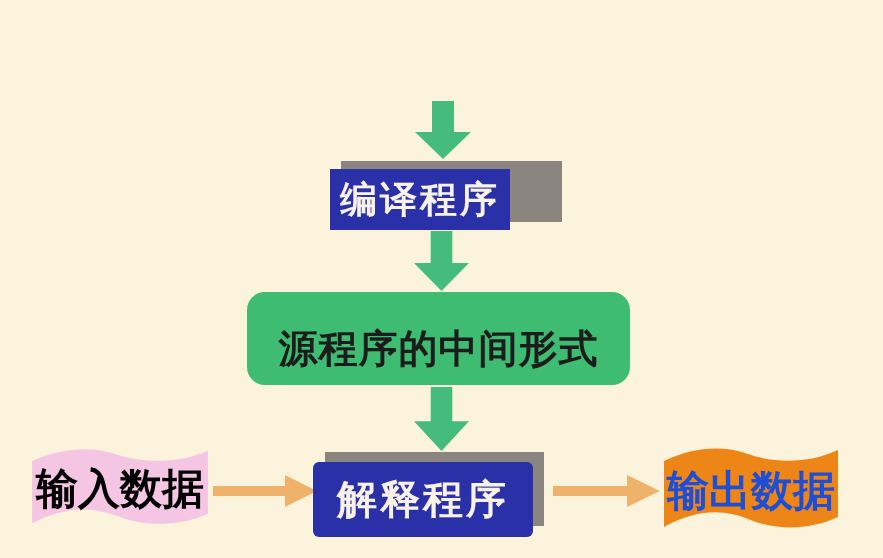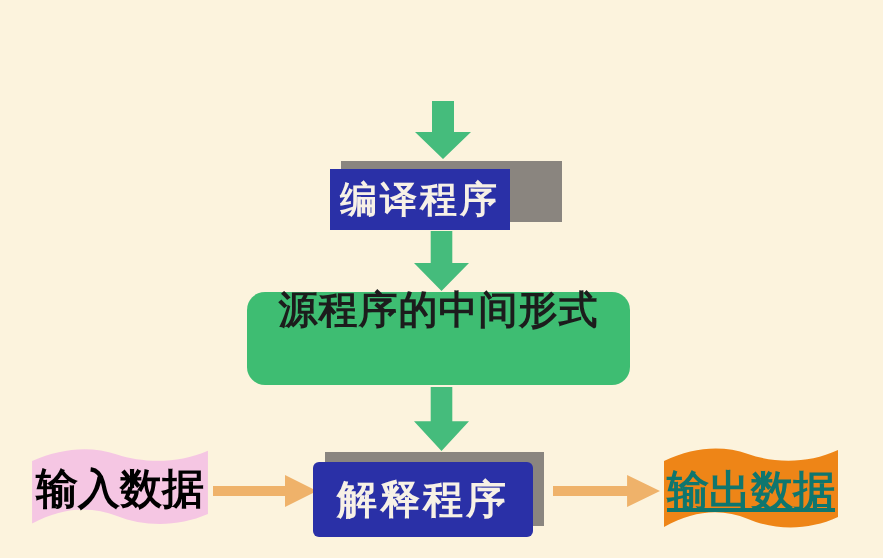--- a/index.html
+++ b/index.html
@@ -28,21 +28,21 @@
     display: flex;
     align-items: center;
     justify-content: center;
   }
   .box-label { position: static; letter-spacing: 3px; }
   .shadow-rect { position: absolute; }
   .rounded-box {
     position: absolute;
     border-radius: 18px;
     display: flex;
-    align-items: flex-start;
+    align-items: flex-end;
     justify-content: center;
   }
   .rounded-box .box-label { transform: translateY(-9px); letter-spacing: 1px; font-size: 39px; }
   .arrow-svg { display: block; width: 100%; height: 100%; }
 </style>
 </head>
 <body>
 
 <div class="stage" style="background: rgb(252, 243, 221);">
 
@@ -95,16 +95,16 @@
   <div class="abs" style="left:553px; top:475px; width:107px; height:32px;">
     <svg class="arrow-svg" viewBox="0 0 104 32" preserveAspectRatio="none" aria-hidden="true">
       <path d="M0,11 h72 v-11 l32,16 l-32,16 v-11 h-72 Z" fill="#efb26a"></path>
     </svg>
   </div>
 
   <div class="abs flag-wrap" style="left:656px; top:443px; width:190px; height:95px;">
     <svg viewBox="0 0 190 95" preserveAspectRatio="none" aria-hidden="true">
       <path d="M 8,18 C 38,4 66,2 92,11 C 118,20 152,21 182,7 L 182,74 C 152,88 118,87 92,76 C 66,65 38,67 8,84 Z" fill="#ee8517"></path>
     </svg>
-    <span class="flag-label" style="color: #0f766e; text-decoration: underline;">输出数据</span>
+    <span class="flag-label" style="color: #1d4ed8;">输出数据</span>
   </div>
 
 </div>
 
 </body></html>

